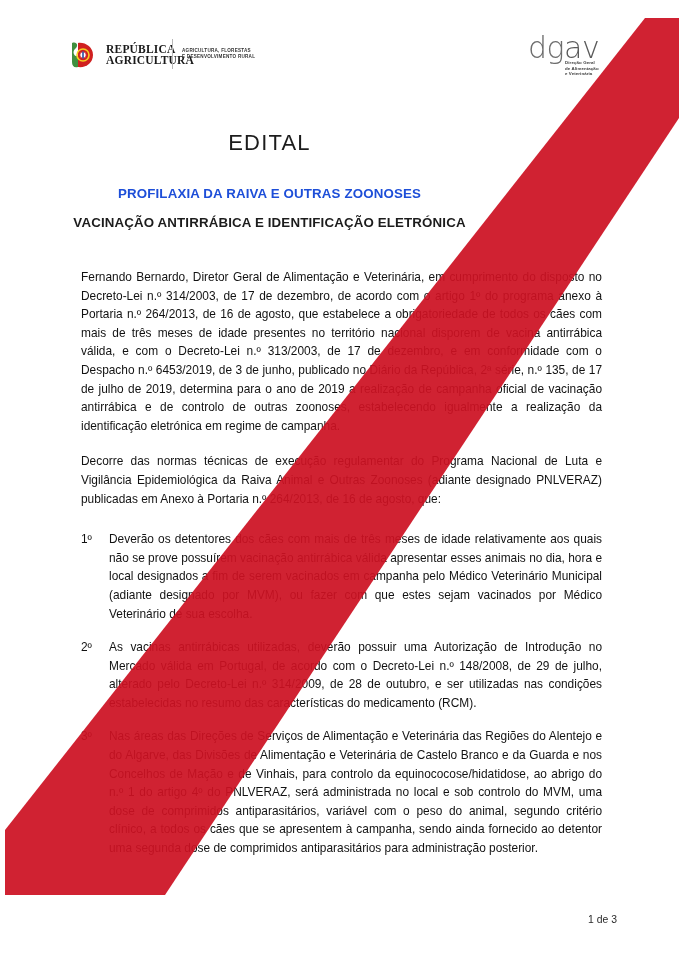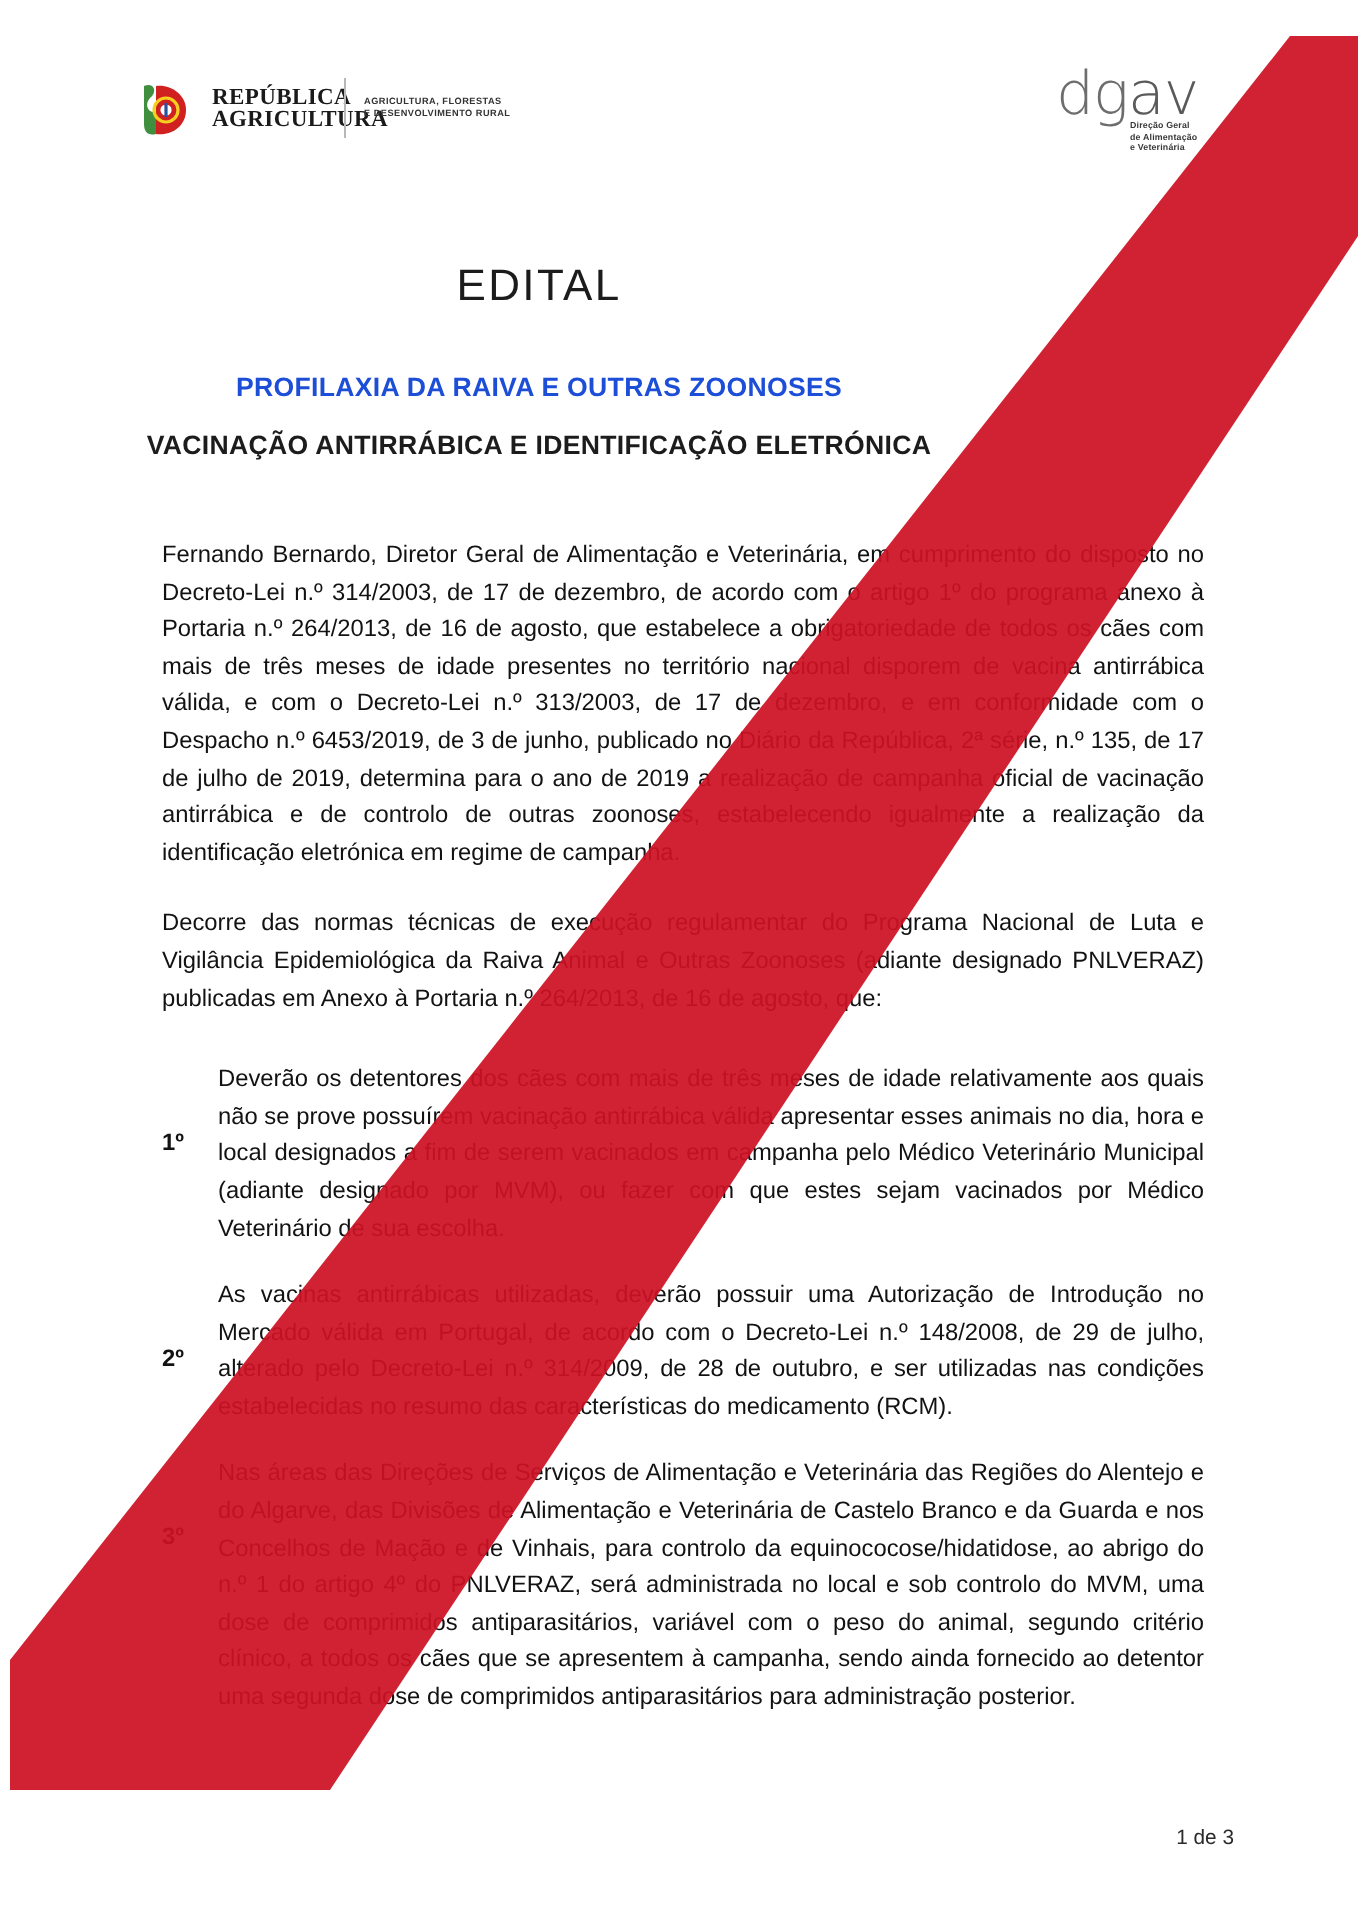--- a/index.html
+++ b/index.html
@@ -156,22 +156,21 @@
     display: flex;
     align-items: flex-start;
     margin-bottom: 15px;
   }
   .num-marker {
     width: 28px;
     flex: 0 0 28px;
     font-size: 11.9px;
     line-height: 18.6px;
     color: #121212;
-    font-weight: bold;
-    margin-top: 32px;
+    font-weight: normal;
   }
   .num-body {
     flex: 1 1 auto;
     font-size: 11.9px;
     line-height: 18.6px;
     color: #121212;
     text-align: justify;
   }
   #para-2 { margin-bottom: 22px; }
 

